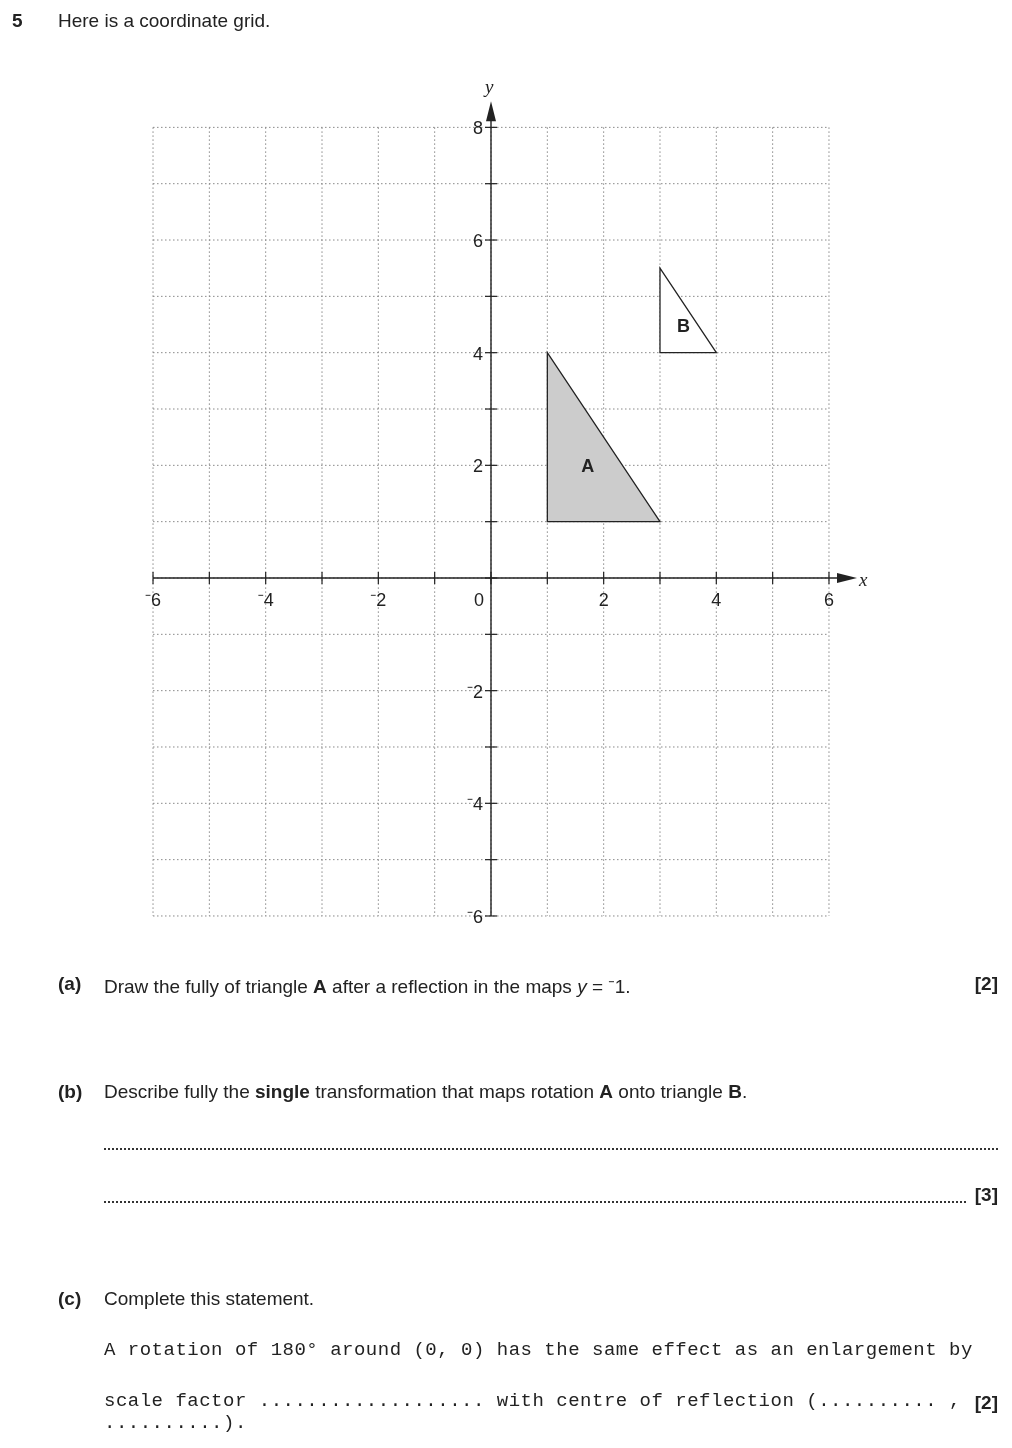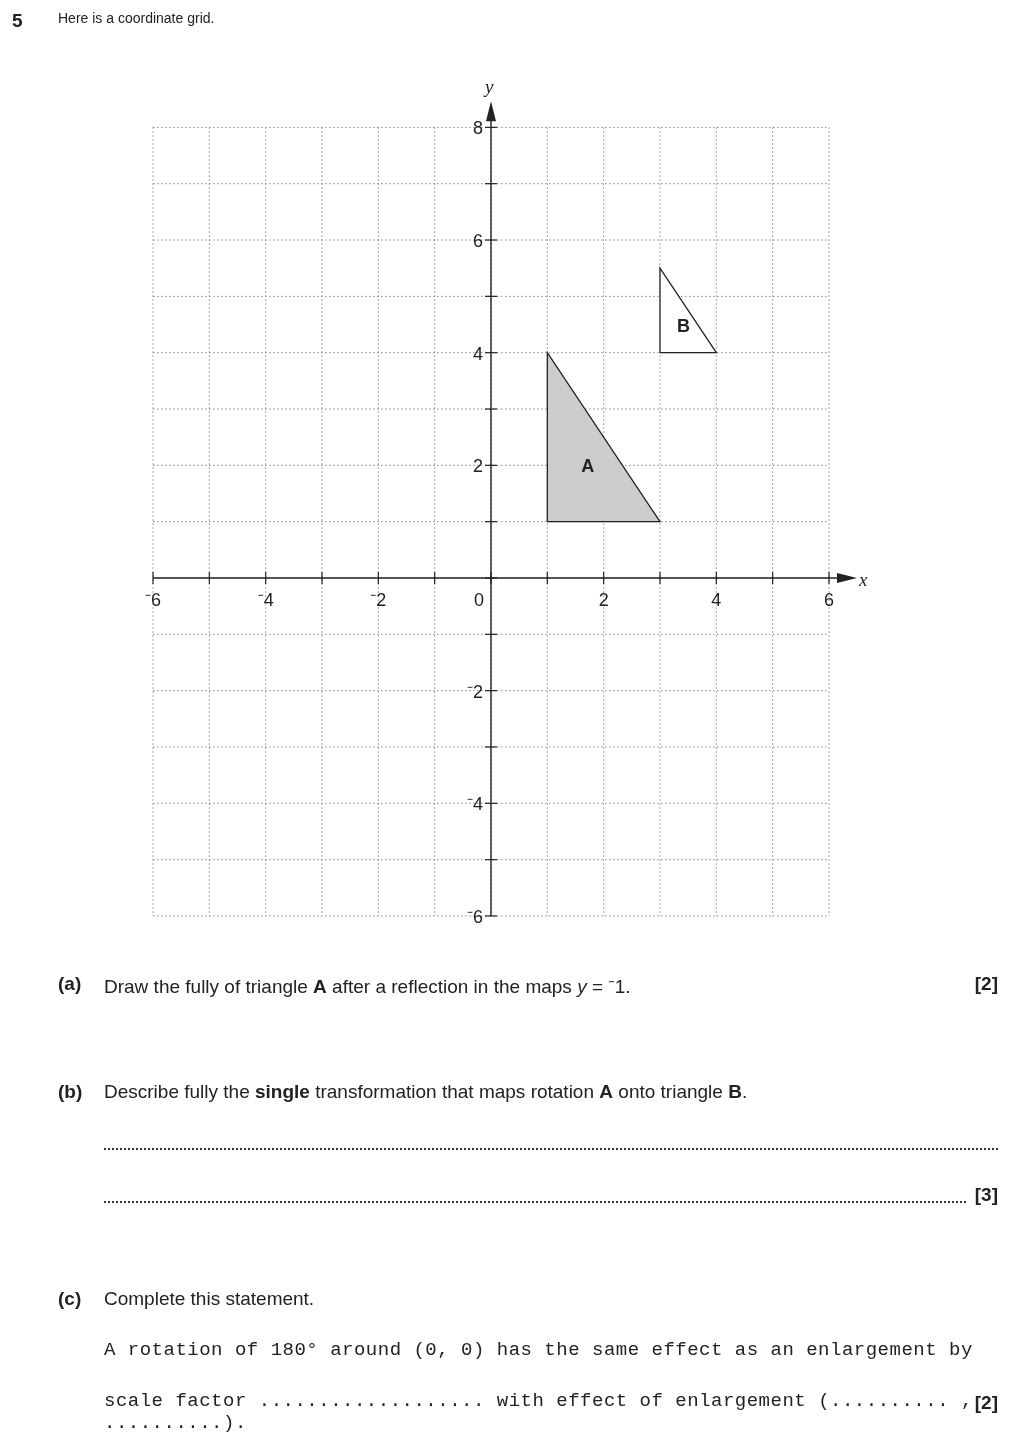--- a/index.html
+++ b/index.html
@@ -2,21 +2,21 @@
 <html><head>
 <meta charset="utf-8">
 <style>
   html, body { margin: 0; padding: 0; background: #ffffff; }
   body {
     width: 1012px; height: 1448px; position: relative; overflow: hidden;
     font-family: "Liberation Sans", sans-serif; color: #222;
   }
   .abs { position: absolute; }
   .qnum { left: 12px; top: 10px; font-size: 19px; font-weight: bold; }
-  .qintro { left: 58px; top: 10px; font-size: 14px; }
+  .qintro { left: 58px; top: 10px; font-size: 19px; }
   #grid-svg { position: absolute; left: 0; top: 0; }
   .part-label { font-size: 19px; font-weight: bold; }
   .part-text { font-size: 19px; }
   .marks { font-size: 19px; font-weight: bold; }
   .hand { font-family: Liberation Mono, monospace; font-size: 19px; letter-spacing: 0.5px; font-style: normal; }
   .dotline {
     position: absolute; height: 0;
     border-bottom: 2px dotted #333;
   }
   b { font-weight: bold; }
@@ -130,15 +130,15 @@
   <span>Describe fully the </span><b>single</b><span> transformation that maps rotation </span><b>A</b><span> onto triangle </span><b>B</b><span>.</span>
 </div>
 <div class="dotline" style="left:104px; top:1148px; width:894px;"></div>
 <div class="dotline" style="left:104px; top:1201px; width:862px;"></div>
 <div class="abs marks" style="right:14px; top:1184px;">[3]</div>
 
 <div class="abs part-label" style="left:58px; top:1288px;">(c)</div>
 <div class="abs part-text" style="left:104px; top:1288px;">Complete this statement.</div>
 <div class="abs hand" style="left:104px; top:1339px;">A rotation of 180° around (0, 0) has the same effect as an enlargement by</div>
 <div class="abs hand" style="left:104px; top:1390px;">
-  <span>scale factor </span><span>...................</span><span> with effect of enlargement (</span><span>..........</span><span> , </span><span>..........</span><span>).</span>
+  <span>scale factor </span><span>...................</span><span> with centre of reflection (</span><span>..........</span><span> , </span><span>..........</span><span>).</span>
 </div>
 <div class="abs marks" style="right:14px; top:1392px;">[2]</div>
 
 </body></html>

